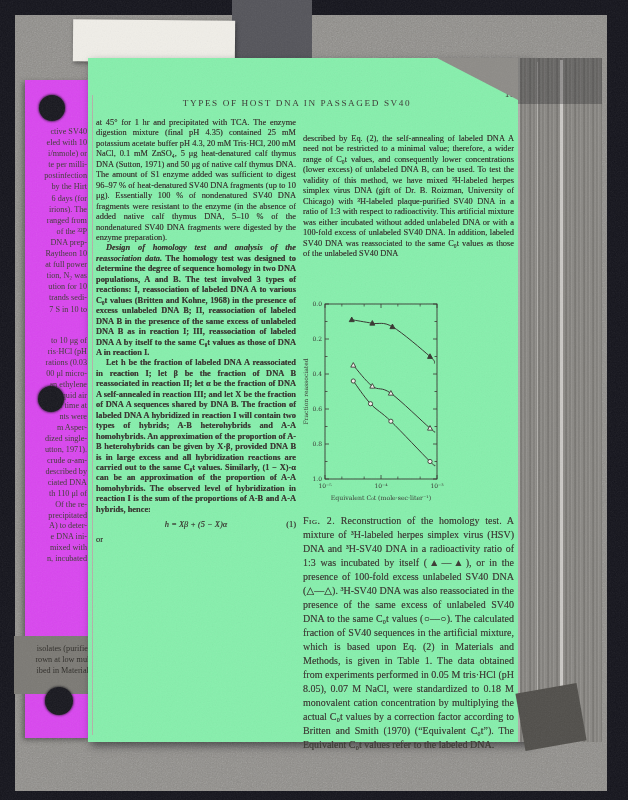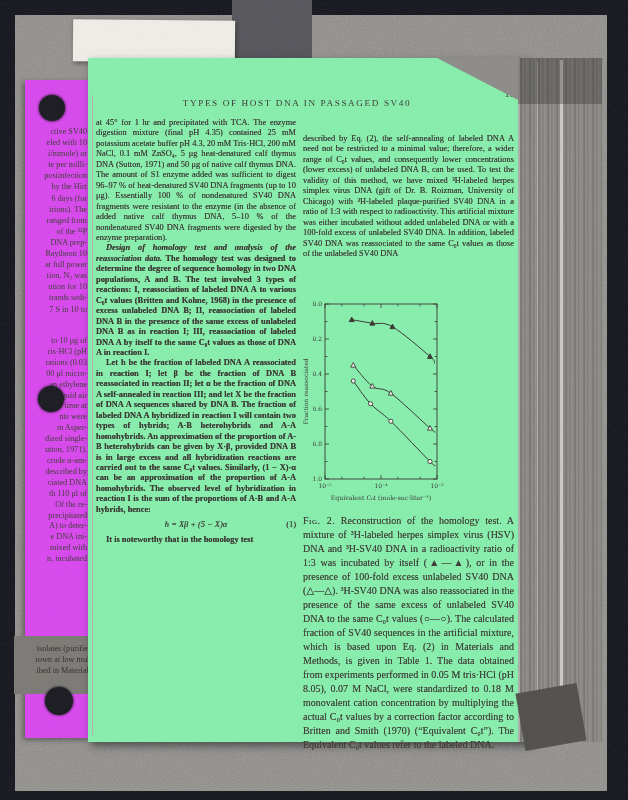--- a/index.html
+++ b/index.html
@@ -123,21 +123,21 @@
 <div class="abs page">
   <div class="abs page-crease" style="left:4px;top:37px;"></div>
   <div class="abs running-head">TYPES OF HOST DNA IN PASSAGED SV40</div>
   <div class="abs page-num">11</div>
 
   <div class="abs col" style="left:8px;top:60px;width:200px;">
     <p>at 45° for 1 hr and precipitated with TCA. The enzyme digestion mixture (final pH 4.35) contained 25 mM potassium acetate buffer pH 4.3, 20 mM Tris·HCl, 200 mM NaCl, 0.1 mM ZnSO₄, 5 μg heat-denatured calf thymus DNA (Sutton, 1971) and 50 μg of native calf thymus DNA. The amount of S1 enzyme added was sufficient to digest 96–97 % of heat-denatured SV40 DNA fragments (up to 10 μg). Essentially 100 % of nondenatured SV40 DNA fragments were resistant to the enzyme (in the absence of added native calf thymus DNA, 5–10 % of the nondenatured SV40 DNA fragments were digested by the enzyme preparation).</p>
     <p class="ind"><span class="lead-italic">Design of homology test and analysis of the reassociation data.</span><span> The homology test was designed to determine the degree of sequence homology in two DNA populations, A and B. The test involved 3 types of reactions: I, reassociation of labeled DNA A to various C₀t values (Britten and Kohne, 1968) in the presence of excess unlabeled DNA B; II, reassociation of labeled DNA B in the presence of the same excess of unlabeled DNA B as in reaction I; III, reassociation of labeled DNA A by itself to the same C₀t values as those of DNA A in reaction I.</span></p>
     <p class="ind">Let h be the fraction of labeled DNA A reassociated in reaction I; let β be the fraction of DNA B reassociated in reaction II; let α be the fraction of DNA A self-annealed in reaction III; and let X be the fraction of DNA A sequences shared by DNA B. The fraction of labeled DNA A hybridized in reaction I will contain two types of hybrids; A-B heterohybrids and A-A homohybrids. An approximation of the proportion of A-B heterohybrids can be given by X·β, provided DNA B is in large excess and all hybridization reactions are carried out to the same C₀t values. Similarly, (1 − X)·α can be an approximation of the proportion of A-A homohybrids. The observed level of hybridization in reaction I is the sum of the proportions of A-B and A-A hybrids, hence:</p>
     <div class="eq-row"><span>h = Xβ + (5 − X)α</span><span class="eq-num">(1)</span></div>
-    <p class="ind">It is noteworthy that in the homology test</p>
+    <div class="or-word">or</div>
   </div>
 
   <div class="abs col" style="left:215px;top:76px;width:211px;">
     <p>described by Eq. (2), the self-annealing of labeled DNA A need not be restricted to a minimal value; therefore, a wider range of C₀t values, and consequently lower concentrations (lower excess) of unlabeled DNA B, can be used. To test the validity of this method, we have mixed ³H-labeled herpes simplex virus DNA (gift of Dr. B. Roizman, University of Chicago) with ³H-labeled plaque-purified SV40 DNA in a ratio of 1:3 with respect to radioactivity. This artificial mixture was either incubated without added unlabeled DNA or with a 100-fold excess of unlabeled SV40 DNA. In addition, labeled SV40 DNA was reassociated to the same C₀t values as those of the unlabeled SV40 DNA</p>
   </div>
 
   <svg id="chart-svg" class="abs" style="left:212px;top:240px;" width="215" height="214" viewBox="0 0 215 214">
       <rect x="25" y="6" width="112" height="175" fill="none" stroke="#35342f" stroke-width="0.9"></rect>
       <line x1="25" y1="6" x2="29" y2="6" stroke="#35342f" stroke-width="0.8"></line>
       <line x1="137" y1="6" x2="133" y2="6" stroke="#35342f" stroke-width="0.8"></line>

